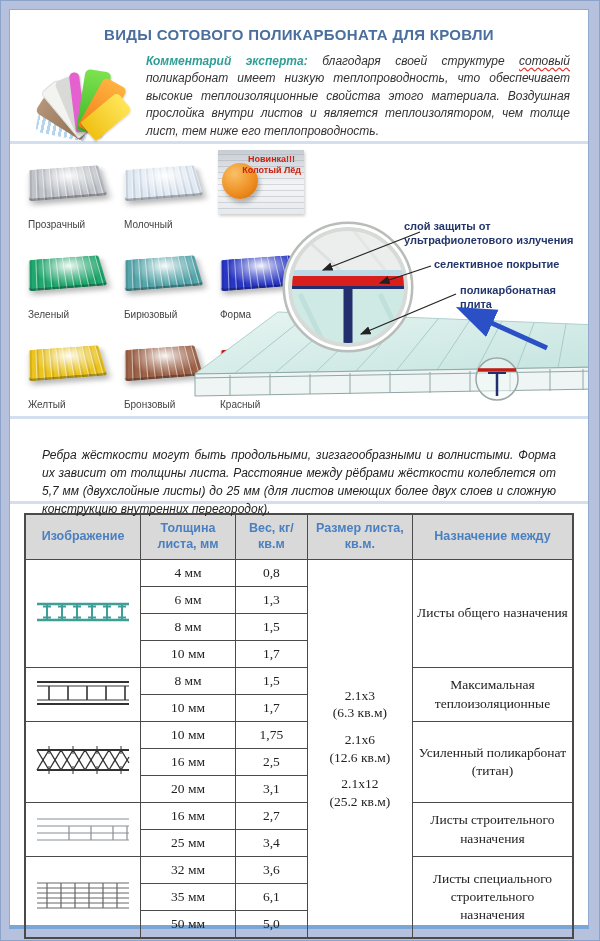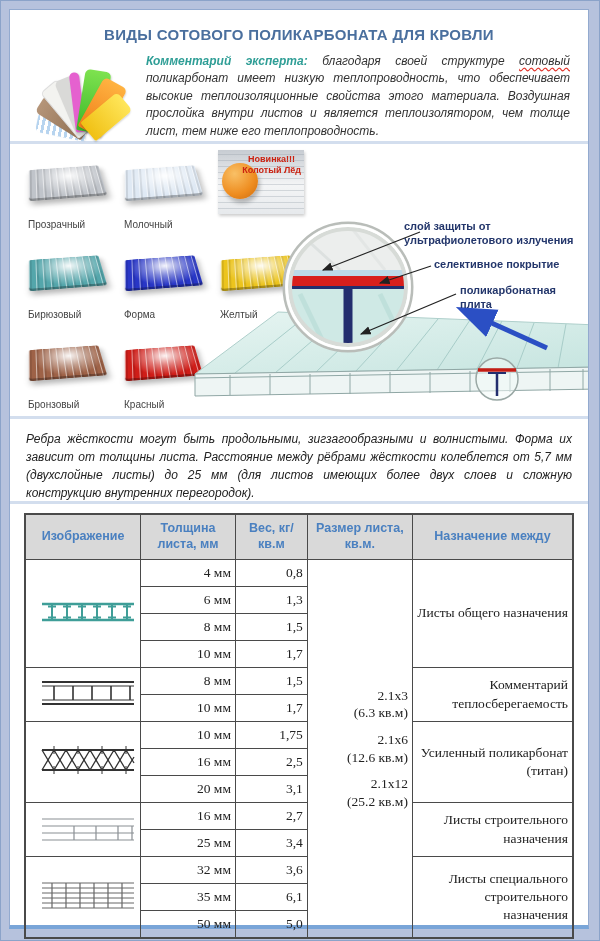--- a/index.html
+++ b/index.html
@@ -56,31 +56,31 @@
     background:radial-gradient(circle at 35% 30%, #f9c066, #ee8c1f 60%, #c96a10);
     box-shadow:2px 4px 4px rgba(0,0,0,.25);}
   .novinka-badge{position:absolute;right:3px;top:4px;text-align:center;color:#c22;font-weight:bold;font-size:9px;line-height:1.2;margin-left:16px;}
   .diagram{position:absolute;left:165px;top:30px;width:430px;height:240px;}
   .dlabel{position:absolute;font-size:11px;font-weight:bold;color:#23366b;line-height:1.25;}
   .lbl-uv{left:394px;top:76px;width:198px;}
   .lbl-sel{left:424px;top:114px;}
   .lbl-plate{left:450px;top:140px;}
   
   .sec-para{height:85px;border-bottom:3px solid #d3deee;box-sizing:border-box;padding:11px 16px 0;}
-  .ribs-text{margin:0;font-size:12px;font-style:italic;color:#222;text-align:justify;line-height:1.5;}
+  .ribs-text{margin:16px;font-size:12px;font-style:italic;color:#222;text-align:justify;line-height:1.5;}
   
   .sec-table{padding:9px 14px 0;}
   table.spec{border-collapse:collapse;margin:0 auto;border:2px solid #4a4a4a;
              font-family:"Liberation Serif", serif;font-size:13.5px;color:#222;}
   table.spec th, table.spec td{border:1px solid #4a4a4a;text-align:center;vertical-align:middle;padding:0 4px;}
   table.spec th{
     height:44px;background:#d9d9d9;color:#4a80c0;
     font-family:"Liberation Sans", sans-serif;font-size:12.5px;font-weight:bold;line-height:1.25;
   }
-  table.spec td{height:26px;text-align:right;}
+  table.spec td{height:26px;}
   .col-img{width:108px;}  .col-th{width:92px;}  .col-w{width:70px;}
   .col-size{width:106px;} .col-pur{width:158px;}
   .size-block{margin:9px 0;line-height:1.3;}
   .purpose-cell{line-height:1.35;}
 </style>
 </head>
 <body>
 
 <div class="inner">
 
@@ -112,20 +112,24 @@
           <div class="sample-label">Молочный</div>
         </div>
         <div class="sample-card">
           <div class="novinka">
             <div class="orange-ball"></div>
             <div class="novinka-badge" style="color: rgb(204, 34, 17);">
               <div>Новинка!!!</div>
               <div>Колотый Лёд</div>
             </div>
           </div>
+        </div>
+        <div class="sample-card">
+          <div class="sheet" style="--c: #1fa86e;"></div>
+          <div class="sample-label">Зеленый</div>
         </div>
         <div class="sample-card">
           <div class="sheet" style="--c: #54a6ab;"></div>
           <div class="sample-label">Бирюзовый</div>
         </div>
         <div class="sample-card">
           <div class="sheet" style="--c: #2836c6;"></div>
           <div class="sample-label">Форма</div>
         </div>
         <div class="sample-card">
@@ -290,21 +294,21 @@
           <tr>
             <td rowspan="2" class="col-img"><svg width="96" height="30" viewBox="0 0 96 30">
                 <g stroke="#333" fill="none">
                   <path d="M2,4 H94 M2,26 H94" stroke-width="2.2"></path>
                   <path d="M2,8 H94 M2,22 H94" stroke-width="1"></path>
                   <path d="M14,8 V22 M33,8 V22 M52,8 V22 M71,8 V22 M90,8 V22" stroke-width="1.6"></path>
                 </g>
               </svg></td>
             <td class="col-th">8 мм</td>
             <td class="col-w">1,5</td>
-            <td rowspan="2" class="col-pur purpose-cell">Комментарий теплосберегаемость</td>
+            <td rowspan="2" class="col-pur purpose-cell">Максимальная теплоизоляционные</td>
           </tr>
           <tr>
             <td class="col-th">10 мм</td>
             <td class="col-w">1,7</td>
           </tr>
           <tr>
             <td rowspan="3" class="col-img"><svg width="96" height="30" viewBox="0 0 96 30">
                 <g stroke="#333" fill="none">
                   <path d="M2,5 H94 M2,25 H94" stroke-width="2"></path>
                   <path d="M2,25 L14,5 L26,25 L38,5 L50,25 L62,5 L74,25 L86,5 L94,18" stroke-width="1.3"></path>

